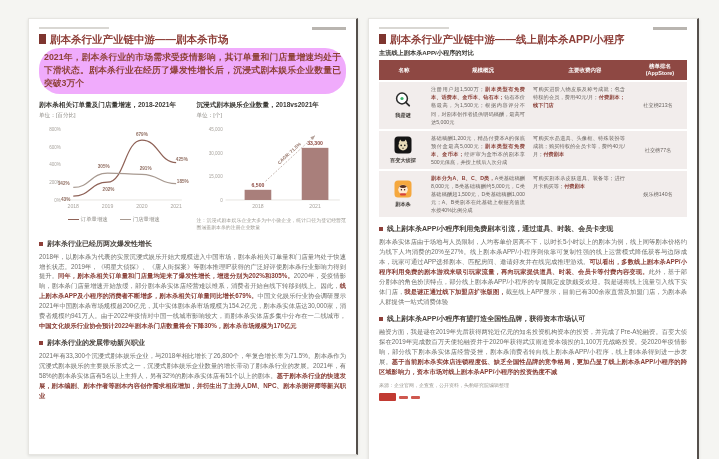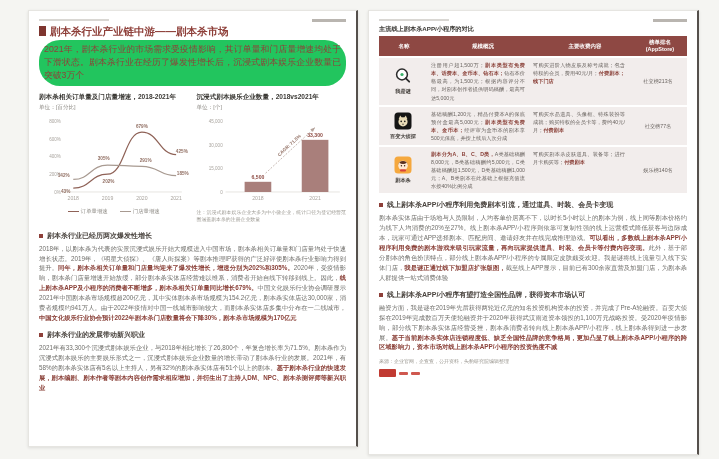--- a/index.html
+++ b/index.html
@@ -1,28 +1,28 @@
 <!DOCTYPE html>
 <html><head>
 <meta charset="utf-8">
 <style>
   html,body{margin:0;padding:0;}
   body{width:719px;height:459px;background:#f5f5f2;position:relative;overflow:hidden;
        font-family:"Liberation Sans","DejaVu Sans",sans-serif;}
-  .page{position:absolute;top:10px;background:#ffffff;border:1px solid #e6e5e1;
+  .page{position:absolute;top:18px;background:#ffffff;border:1px solid #e6e5e1;
         border-right:2px solid #55504c;box-shadow:0 1px 3px rgba(0,0,0,.10);
         box-sizing:border-box;padding:8px 10px 6px;}
   .page-left{left:28px;width:330px;height:437px;}
   .page-right{left:368px;width:331px;height:445px;}
   .tbar{height:2px;background:#d9d7d3;width:70px;margin:0 0 4px;}
   .corner-dash{position:absolute;top:8px;right:10px;width:34px;height:3px;background:#b9b5b0;}
   .page-title{display:flex;align-items:flex-start;gap:4px;color:#8e3f39;font-weight:bold;
               font-size:10.5px;line-height:1.15;margin-bottom:3px;}
   .title-sq{flex:0 0 auto;width:7px;height:10px;background:#7e352f;margin-top:1px;}
-  .subtitle{background:#22c55e;color:#8e4239;font-weight:normal;font-size:8.8px;line-height:1.5;
+  .subtitle{background:#f0abfc;color:#8e4239;font-weight:bold;font-size:8.8px;line-height:1.5;
             padding:3px 5px;margin:0 0 7px;text-align:justify;border-radius:21px;}
   .charts{display:flex;gap:8px;}
   .chart{flex:1;min-width:0;}
   .c-title{font-size:6.6px;font-weight:bold;color:#3c3a36;}
   .c-unit{font-size:5.6px;color:#8d8a84;margin:2px 0 0;}
   .chart svg{width:100%;height:auto;display:block;}
   .legend{display:flex;justify-content:center;gap:12px;font-size:5.4px;color:#8d8a84;margin-top:1px;}
   .lg{display:flex;align-items:center;gap:2px;}
   .sw{display:inline-block;width:11px;height:1.5px;background:#999;}
   .c-note{font-size:4.9px;color:#9b9891;line-height:1.5;margin-top:2px;text-align:justify;}
@@ -130,20 +130,24 @@
     <span class="sq"></span>
     <span>剧本杀行业的发展带动新兴职业</span>
   </div>
   <p class="body"><span>2021年有33,300个沉浸式剧本娱乐企业，与2018年相比增长了26,800个，年复合增长率为71.5%。剧本杀作为沉浸式剧本娱乐的主要娱乐形式之一，沉浸式剧本娱乐企业数量的增长带动了剧本杀行业的发展。2021年，有58%的剧本杀实体店有5名以上主持人，另有32%的剧本杀实体店有51个以上的剧本。</span><span class="b">基于剧本杀行业的快速发展，剧本编剧、剧本作者等剧本内容创作需求相应增加，并衍生出了主持人DM、NPC、剧本杀测评师等新兴职业</span></p>
 </div>
 
 <div class="page page-right">
   <div class="tbar"></div>
   <div class="corner-dash"></div>
 
+  <div class="page-title">
+    <span class="title-sq"></span>
+    <span>剧本杀行业产业链中游——线上剧本杀APP/小程序</span>
+  </div>
 
   <div class="tbl-title">主流线上剧本杀APP/小程序的对比</div>
   <div class="tbl">
     <div class="thead">
       <div class="th c0">名称</div>
       <div class="th c1">规模概况</div>
       <div class="th c2">主要收费内容</div>
       <div class="th c3">榜单排名 (AppStore)</div>
     </div>
     <div id="tblBody">

